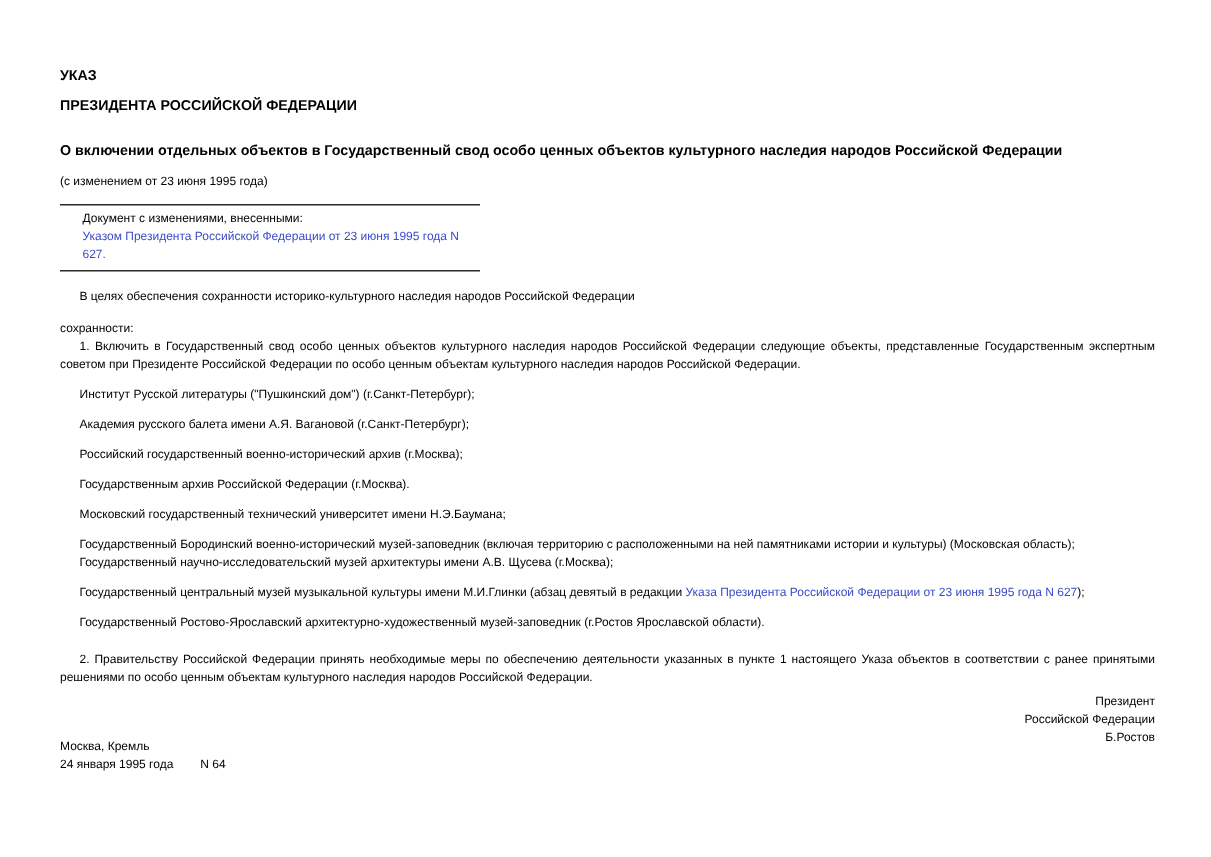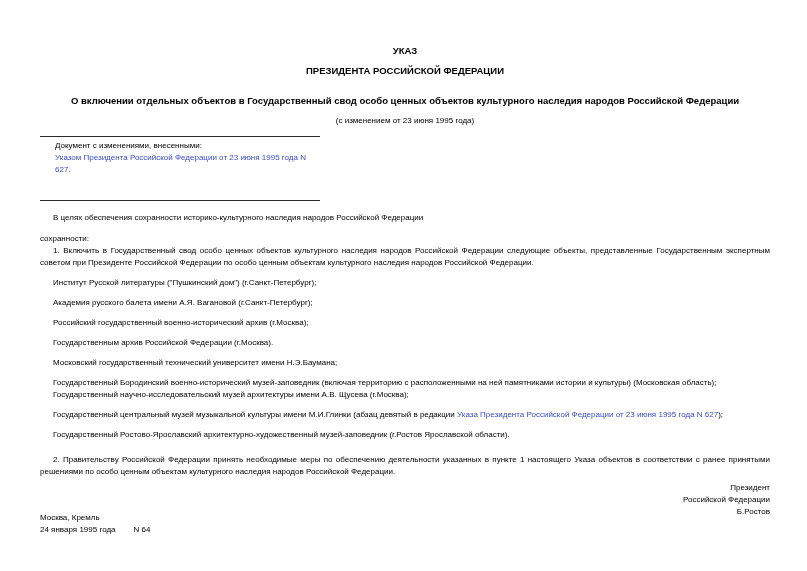--- a/index.html
+++ b/index.html
@@ -14,21 +14,21 @@
     -webkit-font-smoothing: antialiased;
   }
   .page {
     box-sizing: border-box;
     width: 807px;
     height: 571px;
     padding: 44px 37px 0 40px;
     background: #ffffff;
   }
   
-  .h-center { text-align: center; }
+  .h-center { text-align: left; }
   .doc-type {
     font-size: 9.5px;
     font-weight: bold;
     line-height: 13px;
     margin: 0 0 7px 0;
   }
   .doc-issuer {
     font-size: 9.5px;
     font-weight: bold;
     line-height: 13px;
@@ -44,21 +44,21 @@
     font-size: 8px;
     line-height: 12px;
     margin: 0 0 9px 0;
   }
   
   .changes-box {
     width: 280px;
     box-sizing: border-box;
     border-top: 1px solid #2a2a2a;
     border-bottom: 1px solid #2a2a2a;
-    padding: 3px 0 24px 15px;
+    padding: 3px 0 4px 15px;
     font-size: 8px;
     line-height: 12px;
     margin: 0 0 11px 0;
   }
   .doc-link {
     color: #3B4BC8;
     text-decoration: none;
     cursor: pointer;
   }
   

